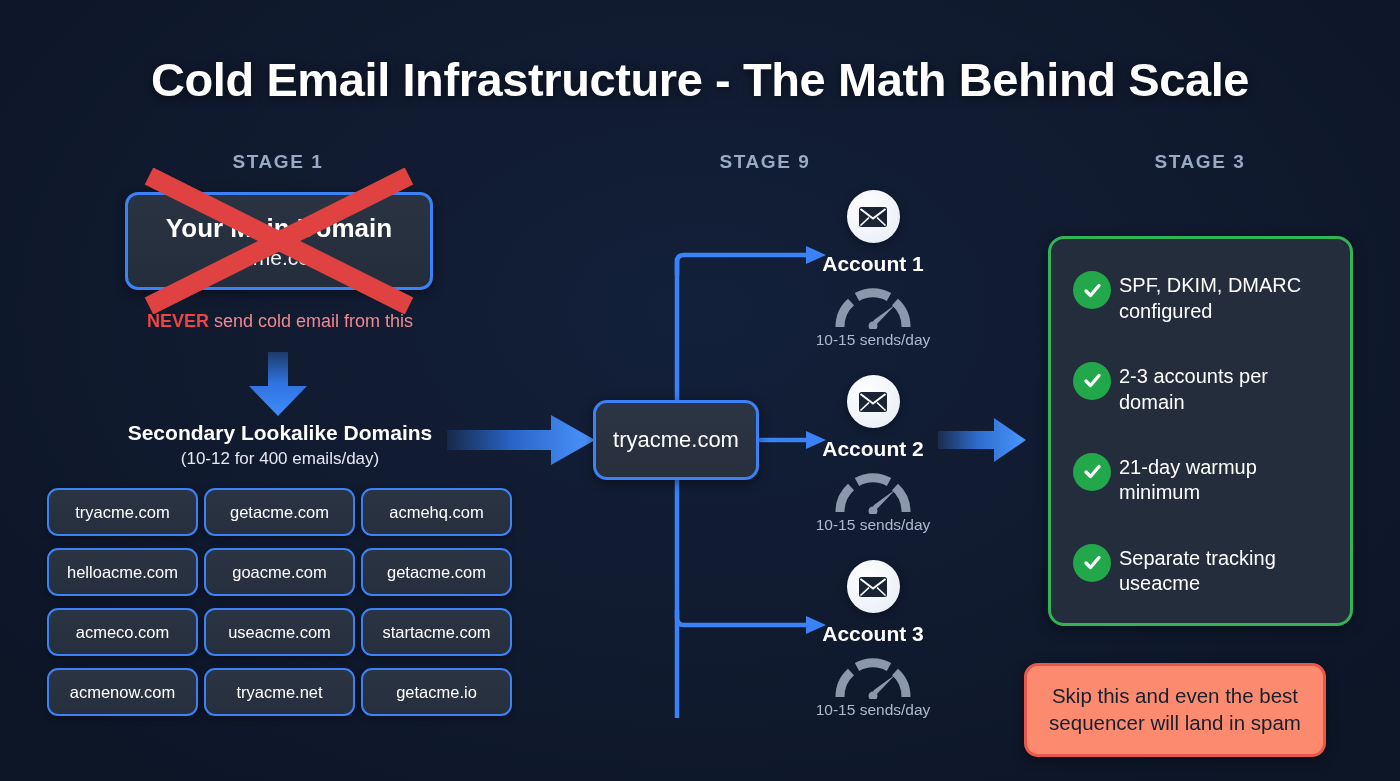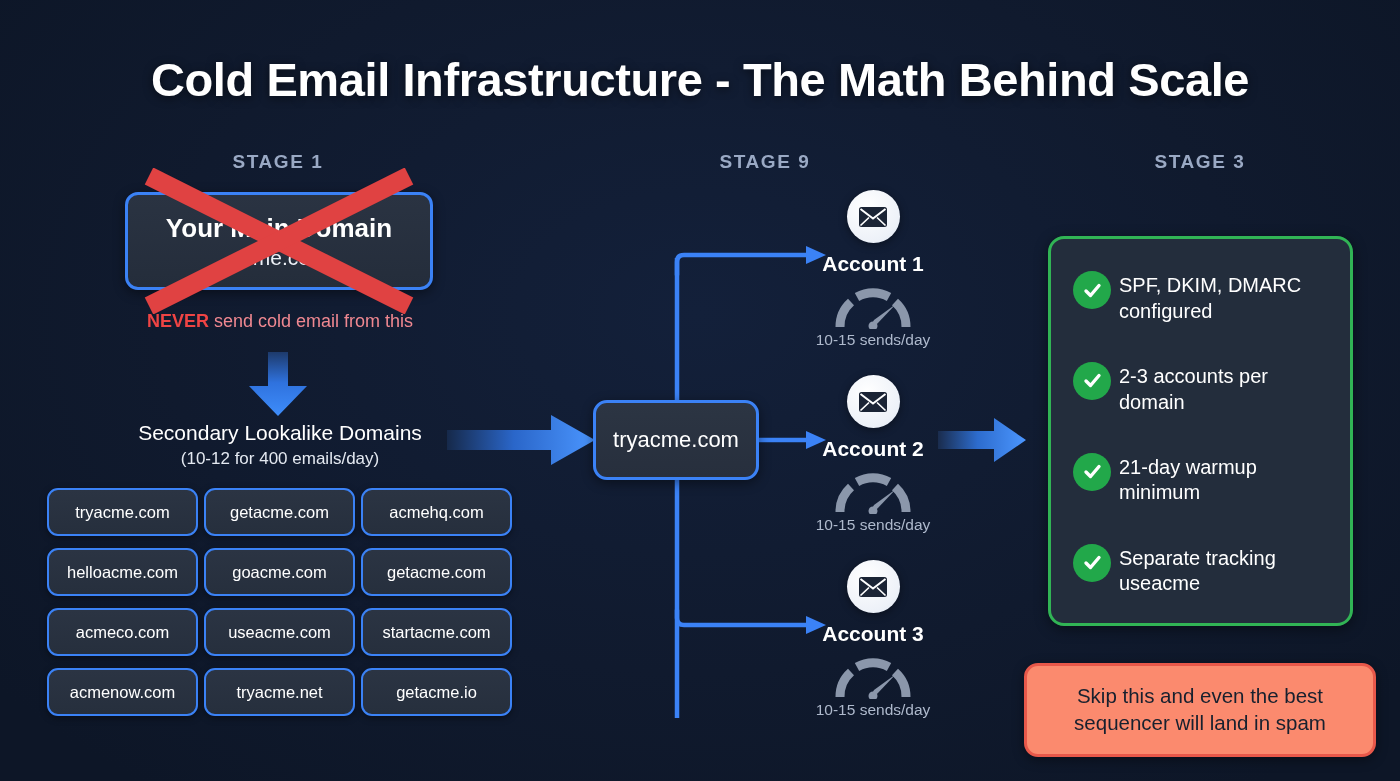--- a/index.html
+++ b/index.html
@@ -119,21 +119,21 @@
   }
 
   
   .secondary-head {
     position: absolute;
     top: 421px;
     left: 35px;
     width: 490px;
     text-align: center;
     font-size: 21px;
-    font-weight: normal;
+    font-weight: bold;
     color: #ffffff;
   }
   .secondary-sub {
     position: absolute;
     top: 449px;
     left: 35px;
     width: 490px;
     text-align: center;
     font-size: 17px;
     color: #e4e9f1;
@@ -287,21 +287,21 @@
     line-height: 1.28;
     color: #ffffff;
     padding-top: 4px;
   }
 
   
   .warn-box {
     position: absolute;
     top: 663px;
     left: 1024px;
-    width: 352px;
+    width: 302px;
     height: 94px;
     border: 3px solid #e8584a;
     border-radius: 14px;
     background: #fb8a6e;
     display: flex;
     align-items: center;
     justify-content: center;
     text-align: center;
     padding: 0 16px;
     box-shadow: 0 3px 12px rgba(0,0,0,0.4);

